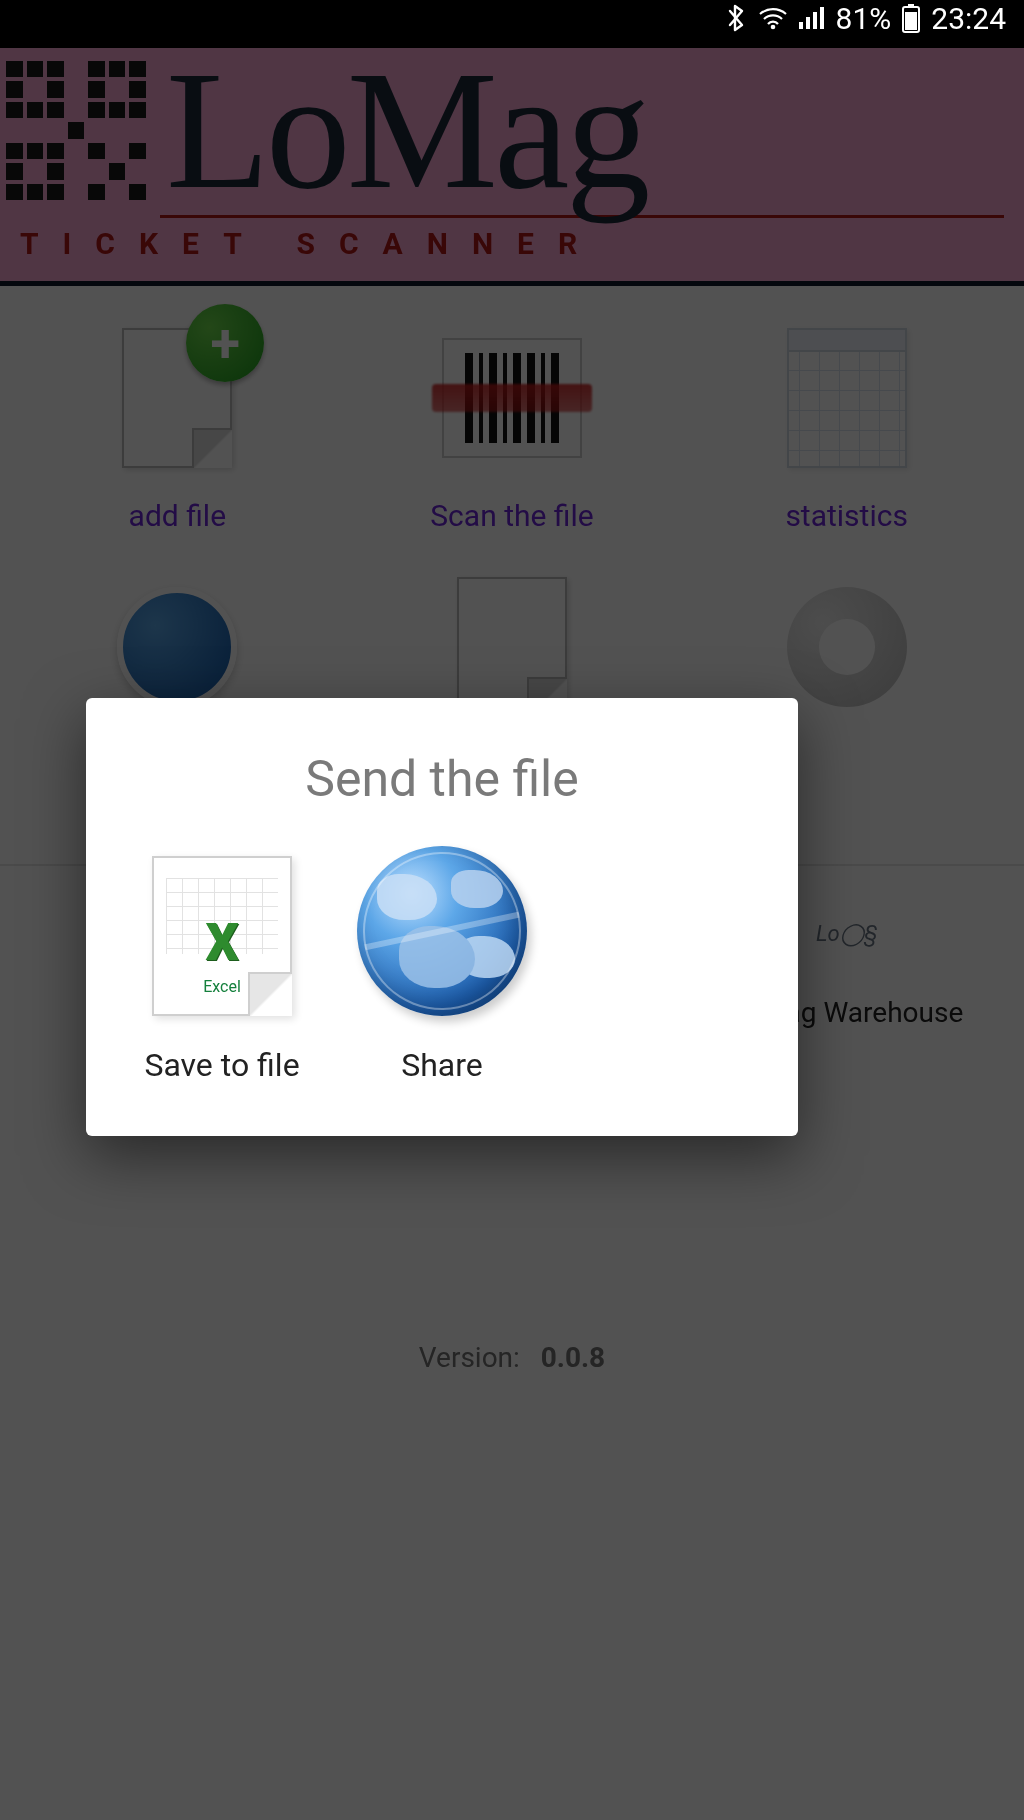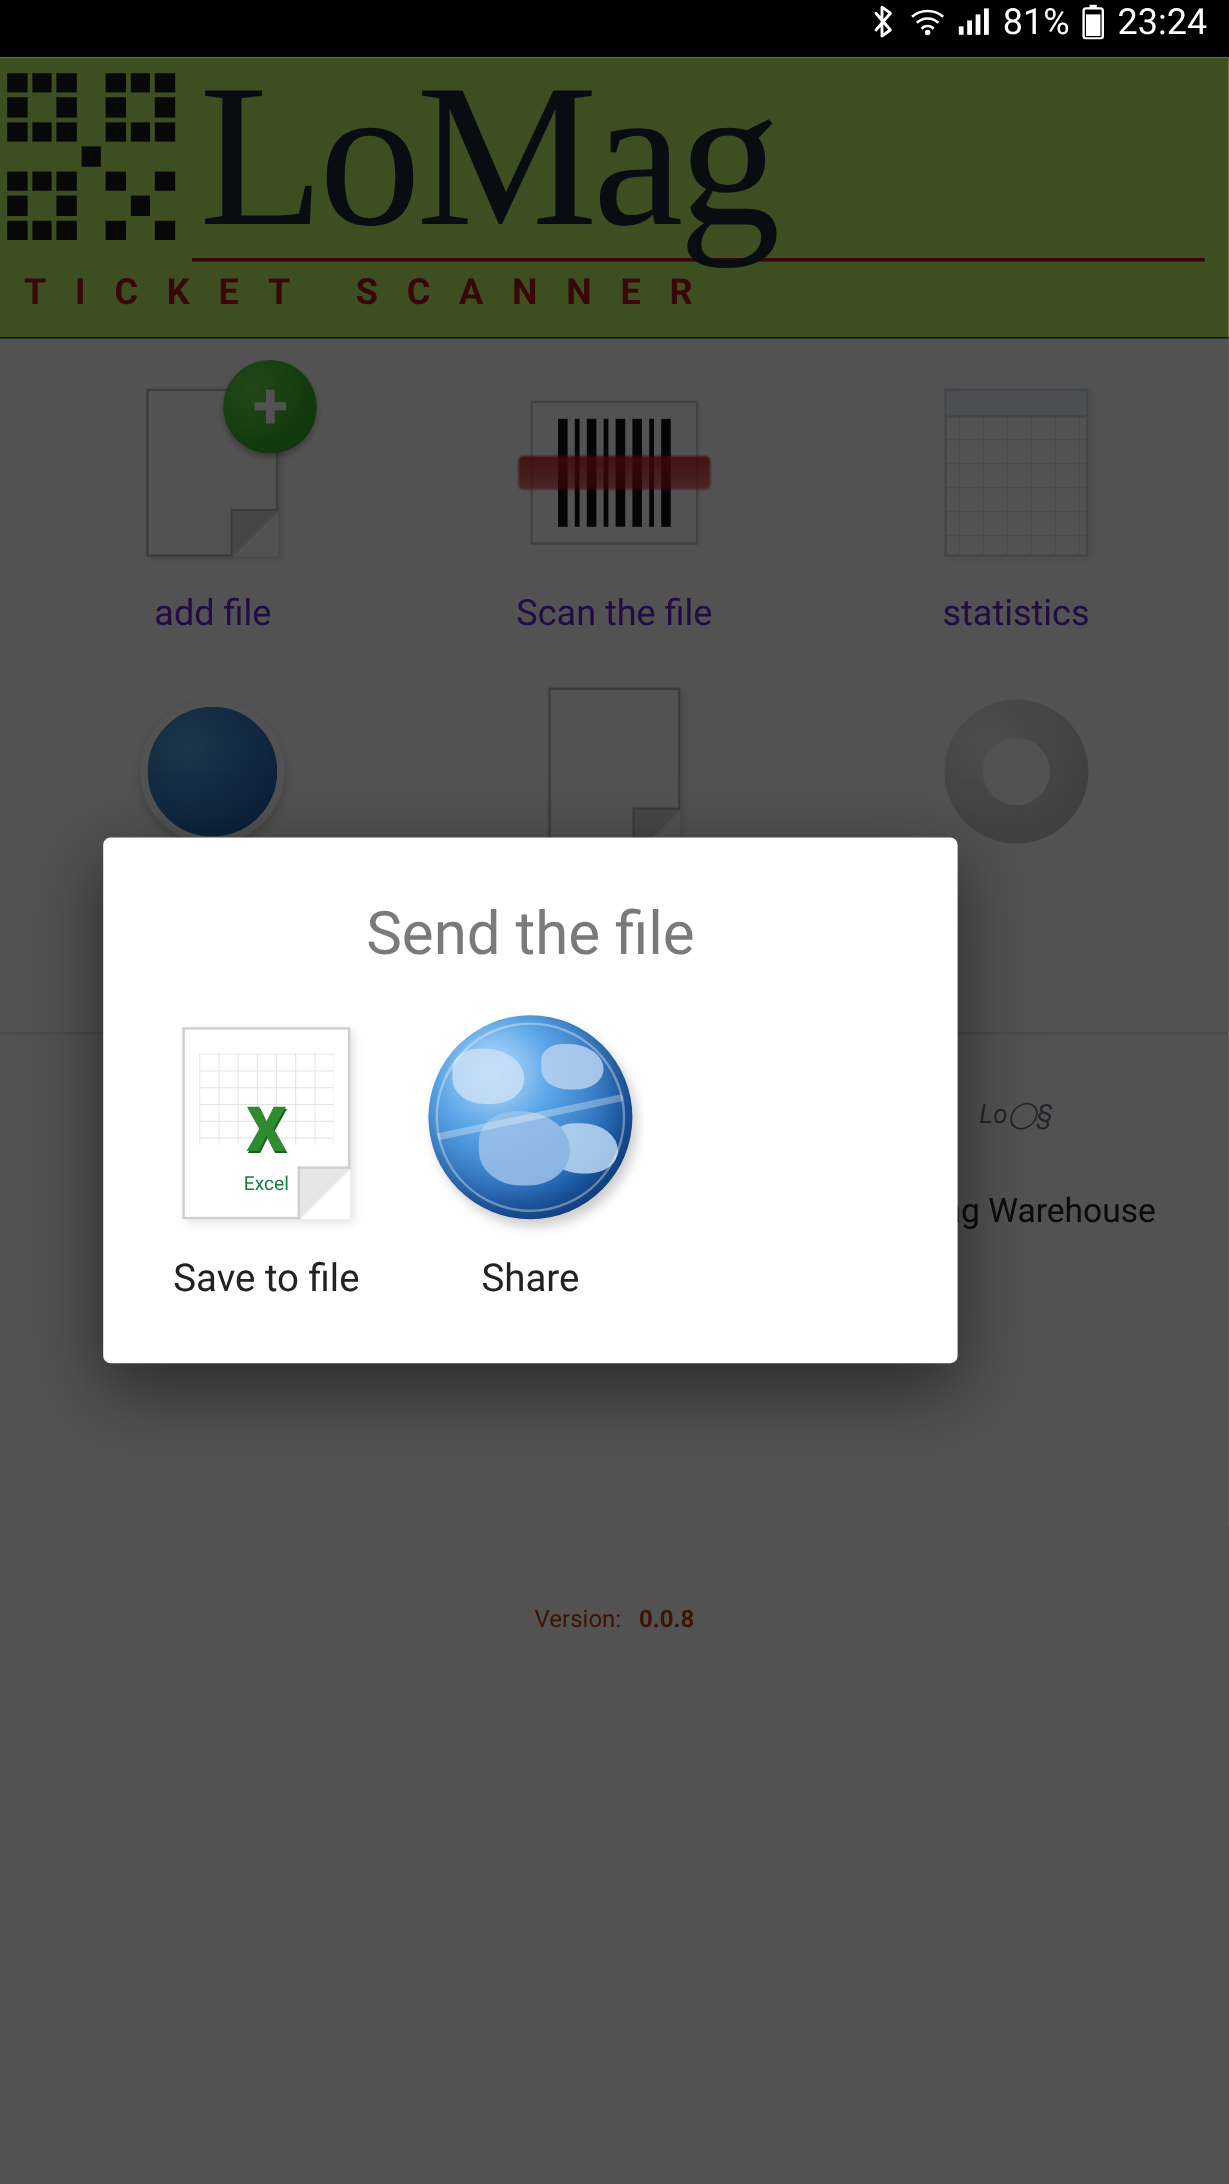--- a/index.html
+++ b/index.html
@@ -30,24 +30,24 @@
   
   .app {
     position: absolute;
     top: 48px; left: 0; right: 0; bottom: 0;
     background: #fff;
   }
 
   
   .logo-band {
     width: 100%;
-    background: #bef264;
+    background: #f9a8d4;
     position: relative;
     padding-bottom: 20px;
-    border-bottom: 1px solid #0f172a;
+    border-bottom: 5px solid #0f172a;
   }
   .logo-row {
     display: flex;
     align-items: center;
     gap: 20px;
     padding: 6px 6px 0 6px;
   }
   .qr {
     width: 140px; height: 140px;
     display: grid;
@@ -204,21 +204,21 @@
   }
   .xls-badge .a { flex:1; background:#4a4a4a; color:#fff; display:flex;align-items:center;justify-content:center; font-size:18px;}
   .xls-badge .b { flex:1; background:#2e8b2e; color:#fff; display:flex;align-items:center;justify-content:center; font-size:16px; font-weight:700;}
   .wh-icon {
     width:120px; height:50px; display:flex; align-items:center; justify-content:center;
     color:#6b7785; font-size:22px; font-style:italic;
   }
   .lower-grid .label { font-size:28px; color:#222; margin-top:18px;}
 
   .version-line {
-    text-align:center; font-size:20px; color:#c2410c;
+    text-align:center; font-size:28px; color:#737373;
     margin-top: 260px;
   }
   .version-line .v { font-weight:700; }
 
   
   .scrim {
     position:absolute; inset:0;
     background: rgba(0,0,0,.68);
   }
 

